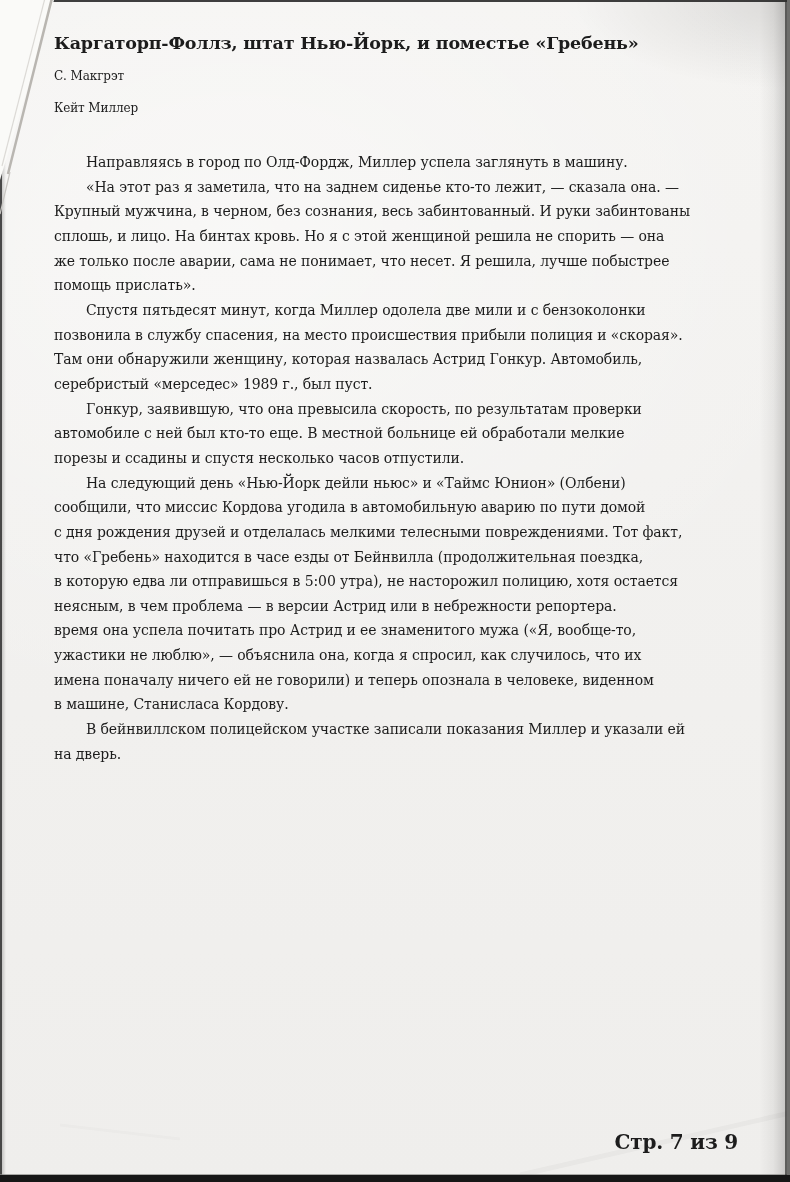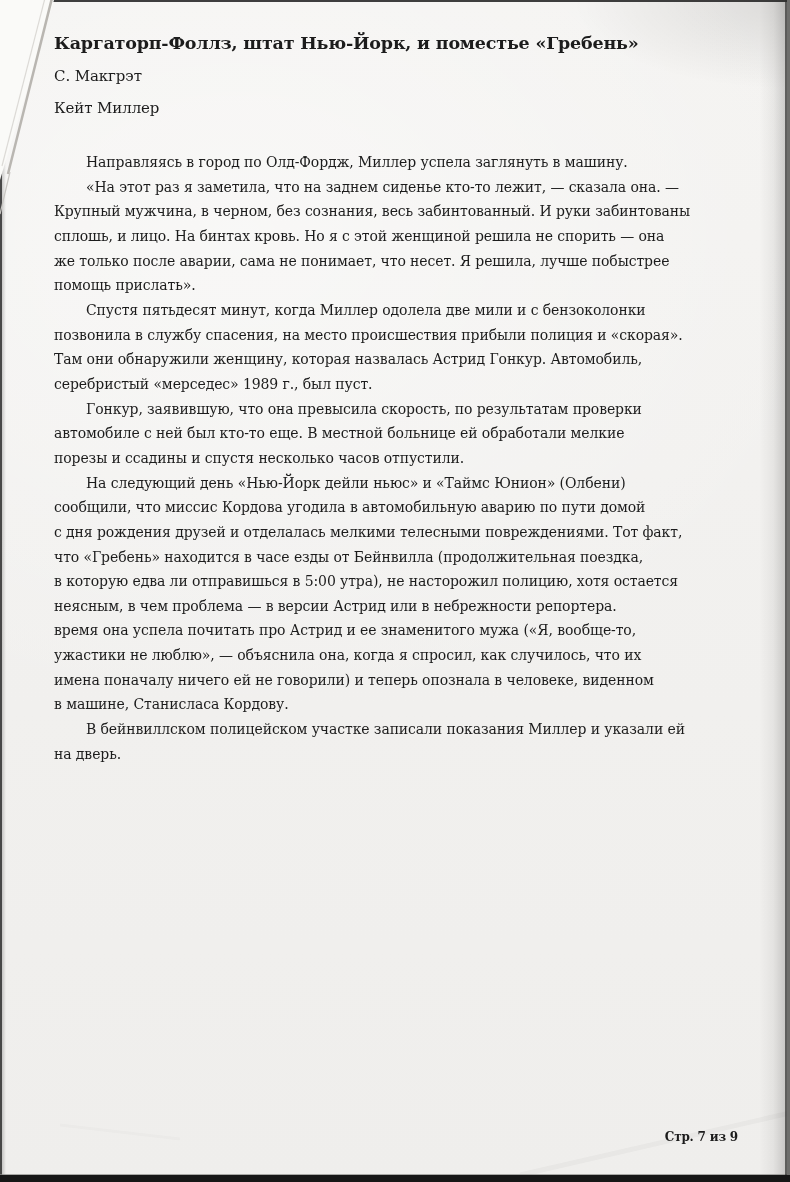--- a/index.html
+++ b/index.html
@@ -43,28 +43,28 @@
   .crease-bottom{position:absolute;left:0;bottom:0;z-index:2;pointer-events:none;opacity:.6;}
   
   .content{
     position:absolute;left:54px;top:32px;width:684px;z-index:2;
     letter-spacing:-0.1px;
   }
   .title{
     margin:0;font-size:17.5px;font-weight:bold;line-height:22px;letter-spacing:-0.2px;
     white-space:nowrap;
   }
-  .byline{font-size:15px;line-height:20px;margin-top:12px;white-space:nowrap;}
+  .byline{font-size:12px;line-height:20px;margin-top:12px;white-space:nowrap;}
   .body-text{margin-top:32px;font-size:14px;line-height:24.65px;}
   .para{margin:0;}
   .line{display:block;white-space:nowrap;}
   .line.first{text-indent:32px;}
   .footer{
     position:absolute;top:1130px;right:52px;z-index:4;
-    font-size:12px;font-weight:bold;letter-spacing:-0.2px;color:var(--ink);
+    font-size:20px;font-weight:bold;letter-spacing:-0.2px;color:var(--ink);
   }
 </style>
 </head>
 <body>
 
 <div class="page">
 
   <div class="fold"></div>
   <svg class="creases" width="160" height="260">
     <line x1="52" y1="-2" x2="8" y2="174" stroke="#b9b6b1" stroke-width="2.5"></line>

